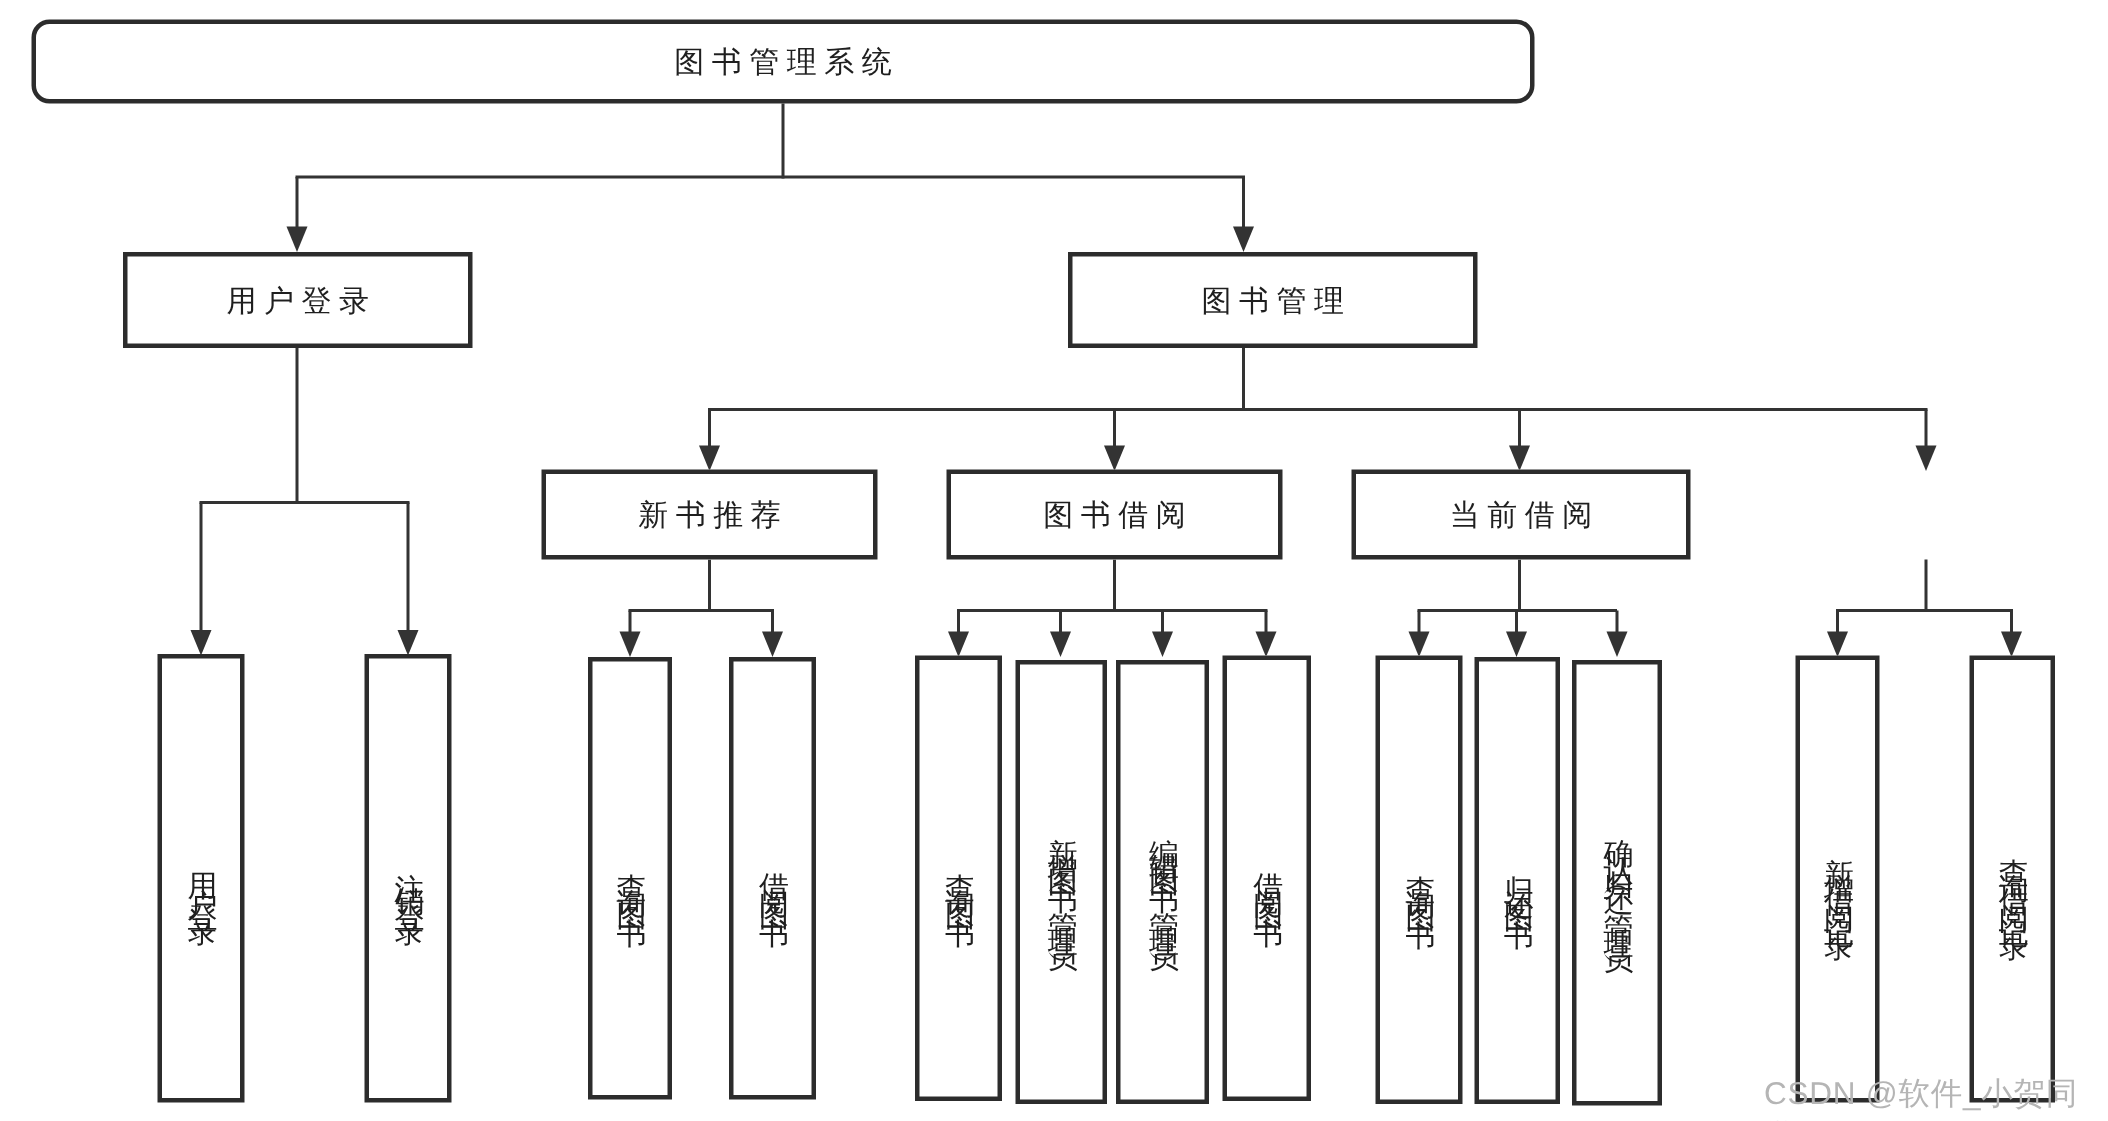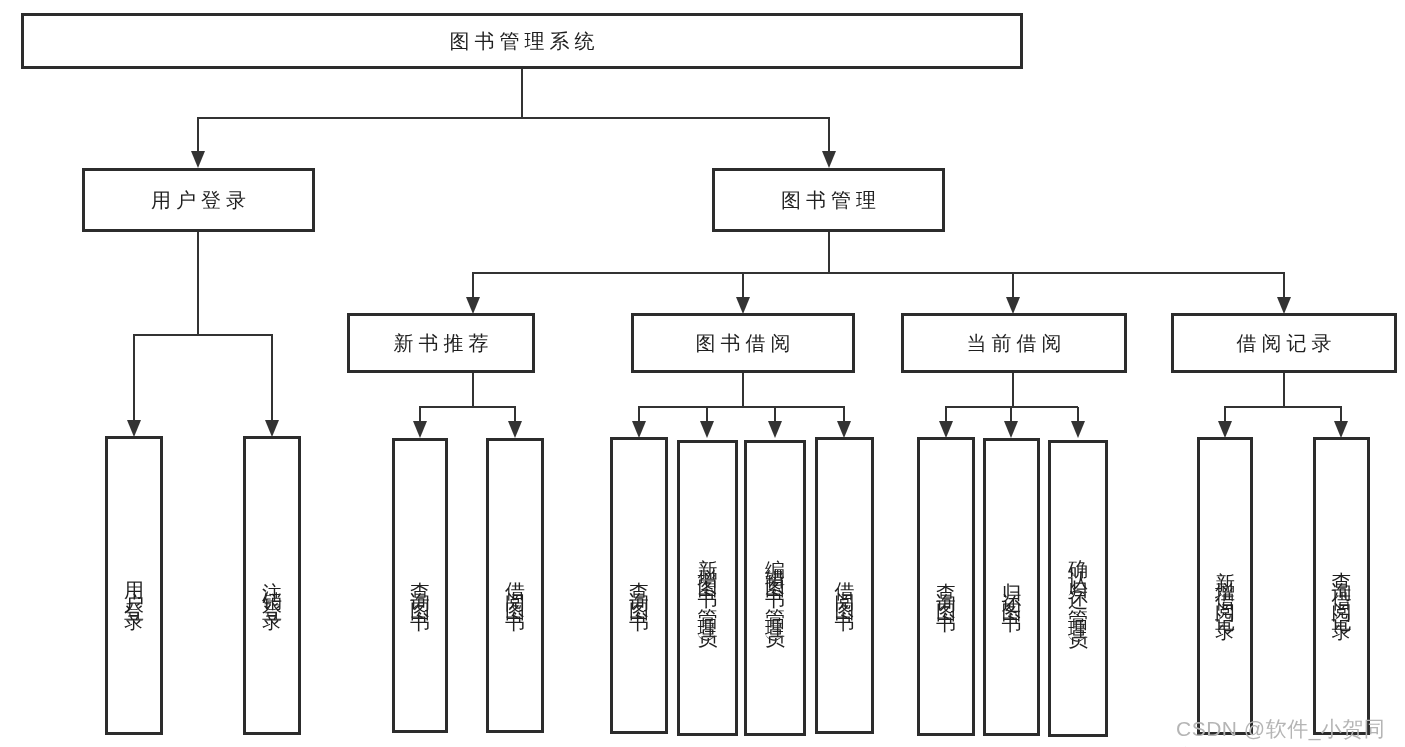--- a/index.html
+++ b/index.html
@@ -26,35 +26,35 @@
   .watermark {
     position:absolute; left:1176px; top:715px; z-index:9;
     color:#b5b5b5; font-size:21px; letter-spacing:0.5px;
   }
 </style>
 </head>
 <body>
 
 <div class="canvas">
 
-  <div class="box" style="left:21px; top:13px; width:1002px; height:56px;">
+  <div class="box" style="left:21px; top:13px; width:1002px; height:56px;border-radius:12px;">
     <span class="lbl">图书管理系统</span>
   </div>
 
   <div class="vline" style="left:521px; top:69px;  width:2px; height:50px;"></div>
   <div class="hline" style="left:197px; top:117px; width:633px; height:2px;"></div>
   <div class="vline" style="left:197px; top:118px; width:2px; height:36px;"></div>
   <div class="vline" style="left:828px; top:118px; width:2px; height:36px;"></div>
   <div class="arrow" style="left:191px; top:151px;"></div>
   <div class="arrow" style="left:822px; top:151px;"></div>
 
   <div class="box" style="left:82px; top:168px; width:233px; height:64px;">
     <span class="lbl">用户登录</span>
   </div>
-  <div class="box" style="left:712px; top:168px; width:233px; height:64px;">
+  <div class="box" style="left:712px; top:168px; width:273px; height:64px;">
     <span class="lbl">图书管理</span>
   </div>
 
   <div class="vline" style="left:197px; top:232px; width:2px; height:104px;"></div>
   <div class="hline" style="left:133px; top:334px; width:140px; height:2px;"></div>
   <div class="vline" style="left:133px; top:335px; width:2px; height:87px;"></div>
   <div class="vline" style="left:271px; top:335px; width:2px; height:87px;"></div>
   <div class="arrow" style="left:127px; top:420px;"></div>
   <div class="arrow" style="left:265px; top:420px;"></div>
 
@@ -62,31 +62,28 @@
   <div class="hline" style="left:472px; top:272px; width:813px; height:2px;"></div>
   <div class="vline" style="left:472px;  top:273px; width:2px; height:26px;"></div>
   <div class="vline" style="left:742px;  top:273px; width:2px; height:26px;"></div>
   <div class="vline" style="left:1012px; top:273px; width:2px; height:26px;"></div>
   <div class="vline" style="left:1283px; top:273px; width:2px; height:26px;"></div>
   <div class="arrow" style="left:466px;  top:297px;"></div>
   <div class="arrow" style="left:736px;  top:297px;"></div>
   <div class="arrow" style="left:1006px; top:297px;"></div>
   <div class="arrow" style="left:1277px; top:297px;"></div>
 
-  <div class="box" style="left:347px; top:313px; width:188px; height:60px;">
+  <div class="box" style="left:361px; top:313px; width:224px; height:60px;">
     <span class="lbl">新书推荐</span>
   </div>
   <div class="box" style="left:901px; top:313px; width:226px; height:60px;">
     <span class="lbl">当前借阅</span>
   </div>
   <div class="box" style="left:631px; top:313px; width:224px; height:60px;">
     <span class="lbl">图书借阅</span>
-  </div>
-  <div class="box" style="left:1171px; top:313px; width:226px; height:60px;">
-    <span class="lbl">借阅记录</span>
   </div>
 
   <div class="vline" style="left:472px; top:373px; width:2px; height:34px;"></div>
   <div class="hline" style="left:419px; top:406px; width:97px; height:2px;"></div>
   <div class="vline" style="left:419px; top:407px; width:2px; height:16px;"></div>
   <div class="vline" style="left:514px; top:407px; width:2px; height:16px;"></div>
   <div class="arrow" style="left:413px; top:421px;"></div>
   <div class="arrow" style="left:508px; top:421px;"></div>
 
   <div class="vline" style="left:742px; top:373px; width:2px; height:34px;"></div>

